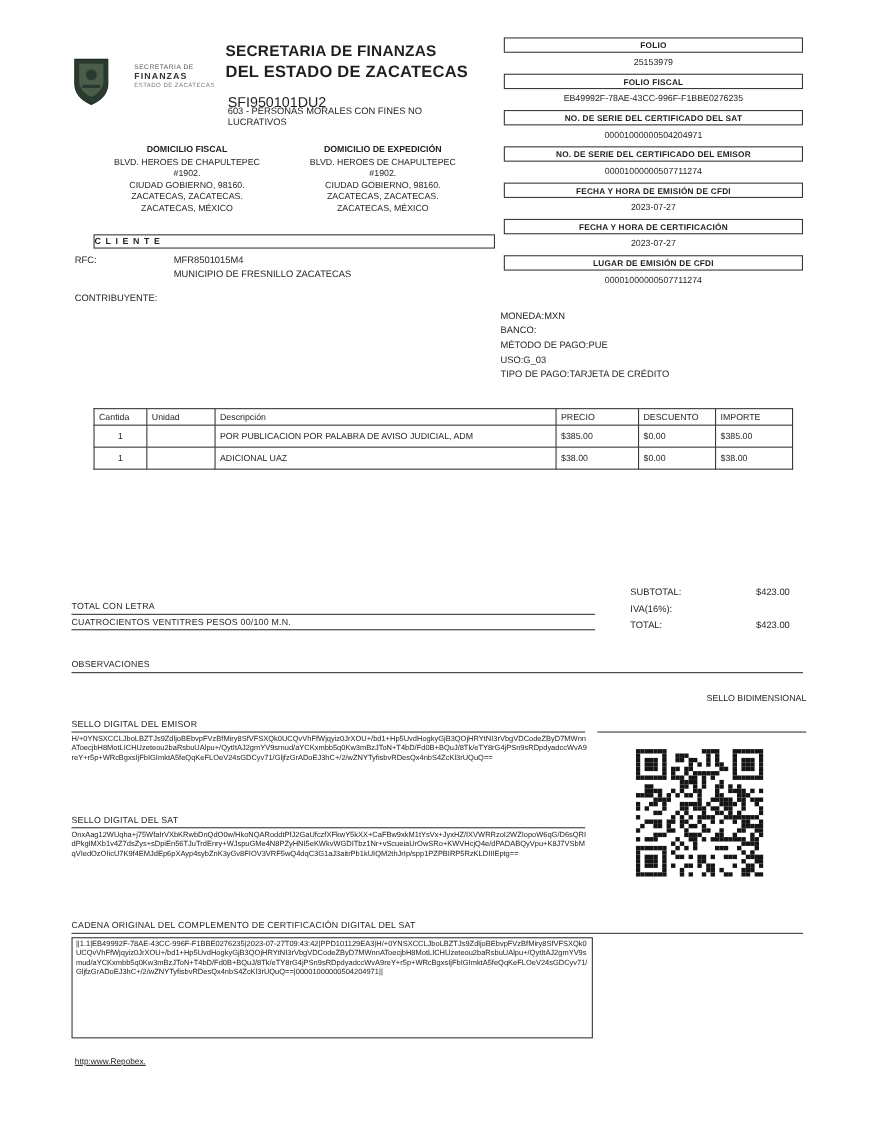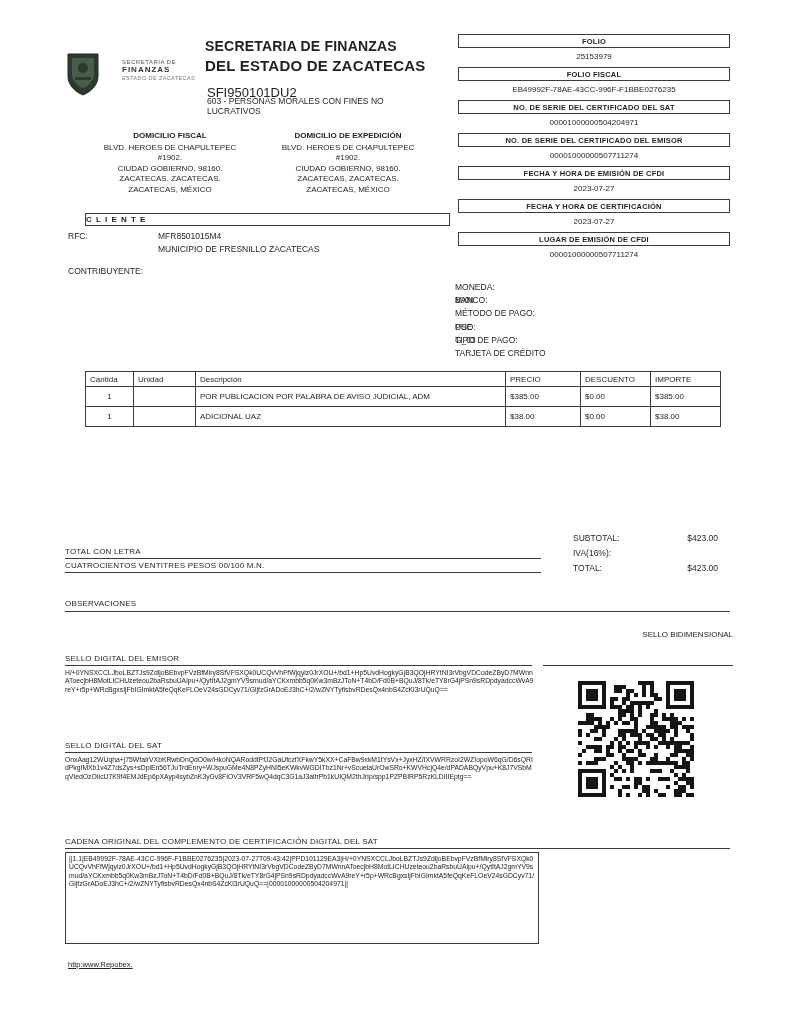--- a/index.html
+++ b/index.html
@@ -33,21 +33,21 @@
   .addr-title { font-weight:bold; font-size:8px; margin-bottom:1px; display:block; }
   .addr span { display:block; }
 
   
   .cliente-bar { position:absolute; left:85px; top:213px; width:365px; height:13px; border:1px solid #3a3a3a;
     text-align:left; font-size:8px; font-weight:bold; line-height:11px; letter-spacing:1px; }
   .kv { position:absolute; font-size:8.5px; white-space:nowrap; }
 
   
   .payment { position:absolute; left:455px; top:281px; width:276px; font-size:8.5px; }
-  .prow { display:flex; height:13.2px; line-height:13.2px;flex-direction:column; }
+  .prow { display:flex; height:13.2px; line-height:13.2px; }
 
   
   table.items { position:absolute; left:85px; top:371px; border-collapse:collapse; table-layout:fixed; width:635px; font-size:8px; }
   .items th, .items td { border:1px solid #3a3a3a; padding:1px 4px; overflow:hidden; white-space:nowrap; }
   .items th { font-weight:normal; height:15px; text-align:left; }
   .items td { height:20px; vertical-align:middle; }
   .al-r { text-align:left; }
   .al-c { text-align:center; }
 
   

